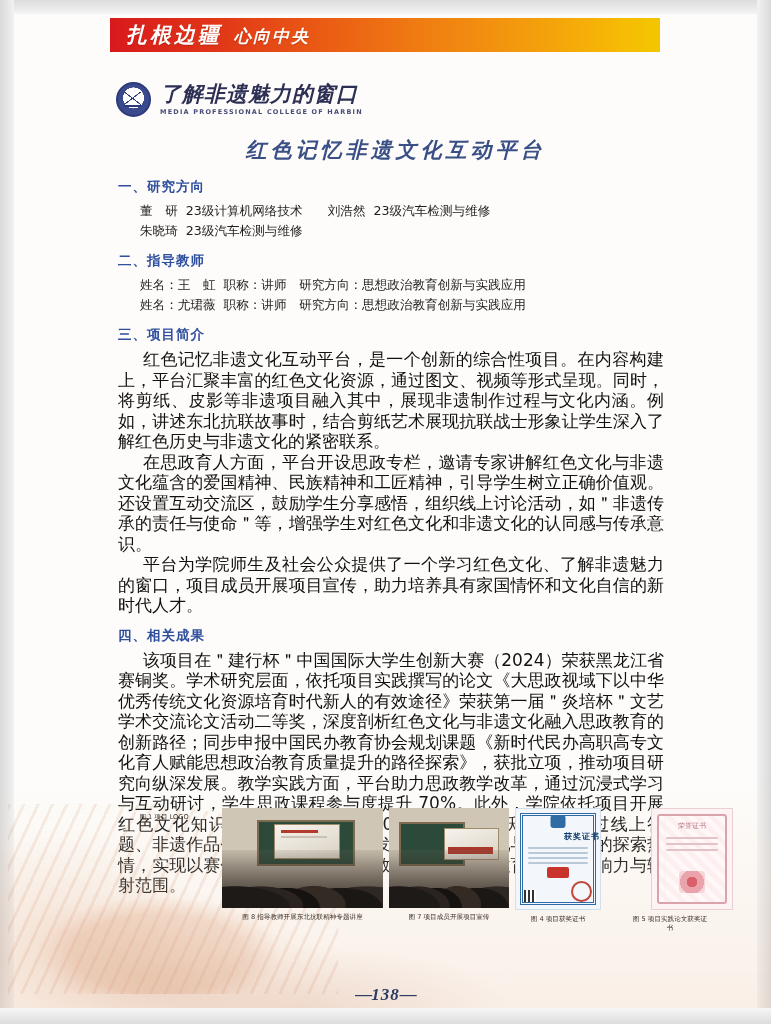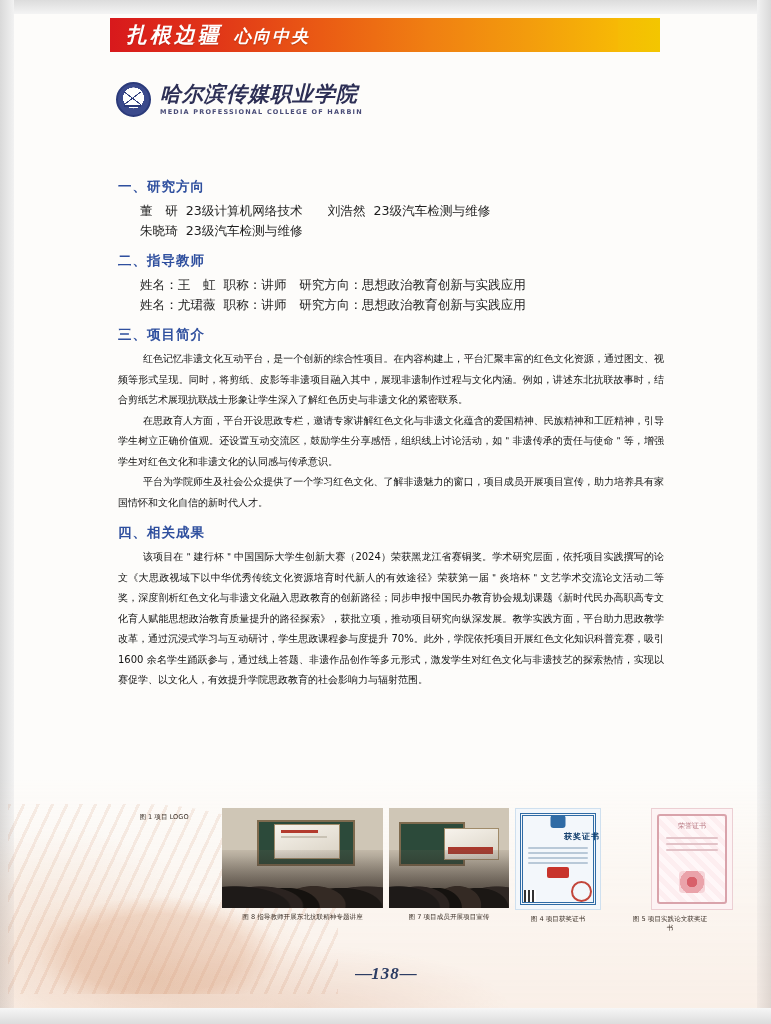--- a/index.html
+++ b/index.html
@@ -81,21 +81,21 @@
     margin:0 0 5px 0;
   }
   .sec-block{margin-bottom:11px;}
   .line{
     font-size:12.6px;color:#1d1d1d;line-height:20px;
     font-family:"DejaVu Sans","Liberation Sans",sans-serif;
     white-space:pre;
   }
   .indent{padding-left:22px;}
   .para{
-    font-size:10px;color:#111;line-height:20.5px;text-align:justify;
+    font-size:17px;color:#111;line-height:20.5px;text-align:justify;
     font-family:"DejaVu Sans","Liberation Sans",sans-serif;
     text-indent:25px;margin:0;
   }
 
   
   .fig-row{position:absolute;left:112px;top:808px;width:560px;display:flex;align-items:flex-start;gap:6px;}
   .fig{display:flex;flex-direction:column;align-items:center;}
   .fig-img{position:relative;overflow:hidden;}
   .fig-cap{
     font-size:6.6px;color:#3a2f26;margin-top:5px;text-align:center;line-height:8.5px;
@@ -182,21 +182,21 @@
       linear-gradient(180deg,rgba(255,255,255,0) 0%,rgba(245,220,200,.30) 45%,rgba(238,200,175,.45) 100%);
   }
   .wall-art{
     position:absolute;left:8px;bottom:30px;width:330px;height:190px;opacity:.5;
     background:
       repeating-linear-gradient(115deg,rgba(190,105,60,.22) 0 3px,transparent 3px 13px),
       radial-gradient(ellipse 170px 80px at 150px 150px,rgba(205,125,75,.35) 0 50%,transparent 72%);
     border-radius:0 60% 0 0;
   }
   .pagenum{
-    position:absolute;left:0;right:0;bottom:40px;text-align:center;
+    position:absolute;left:0;right:0;bottom:19px;text-align:center;
     font-size:17px;font-weight:bold;font-style:italic;color:#2c3c63;
     font-family:"Liberation Serif","DejaVu Serif",serif;letter-spacing:1px;
   }
   .pagenum .dash{color:#2c3c63;letter-spacing:-1px;}
 </style>
 </head>
 <body>
 
 <div class="page">
 
@@ -209,25 +209,26 @@
     <div class="banner"></div>
     <div class="banner-tail"></div>
     <div class="banner-text">
       <span>扎根边疆</span><span class="sub">心向中央</span>
     </div>
   </div>
 
   <div class="logo-row">
     <div class="logo-mark"></div>
     <div>
-      <div class="logo-cn">哈尔滨传媒职业学院</div>
+      <div class="logo-cn">了解非遗魅力的窗口</div>
       <div class="logo-en">MEDIA PROFESSIONAL COLLEGE OF HARBIN</div>
     </div>
   </div>
 
+  <div class="doc-title">红色记忆非遗文化互动平台</div>
 
   <div class="content">
 
     <div class="sec-block">
       <div class="sec-head">一、研究方向</div>
       <div class="line indent">董　研  23级计算机网络技术　　刘浩然  23级汽车检测与维修</div>
       <div class="line indent">朱晓琦  23级汽车检测与维修</div>
     </div>
 
     <div class="sec-block">

